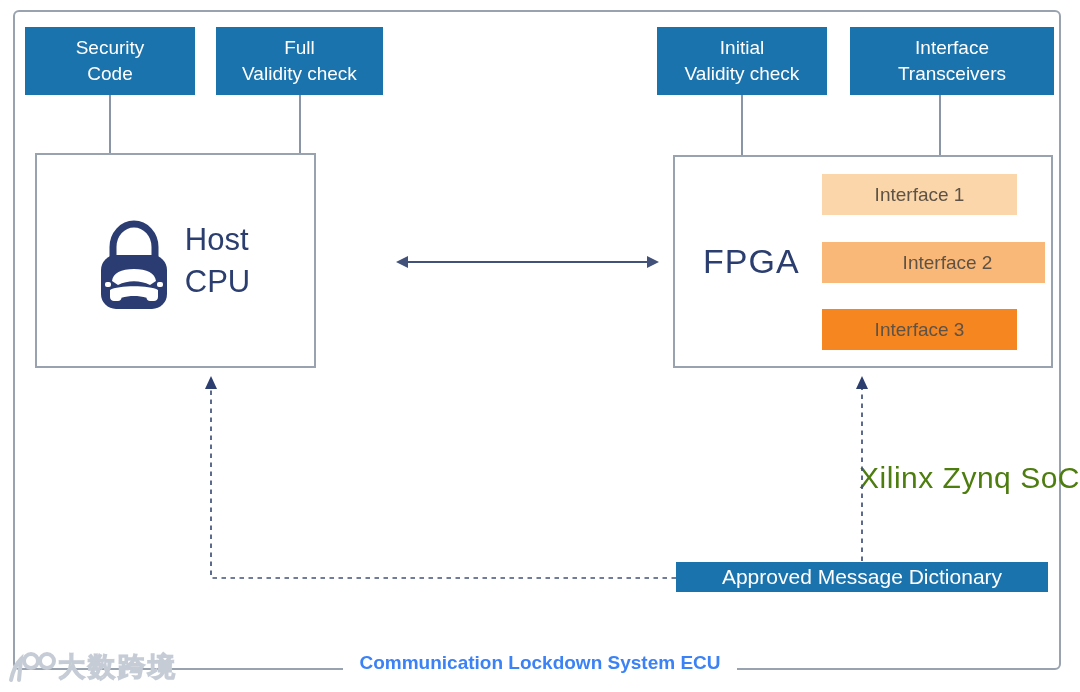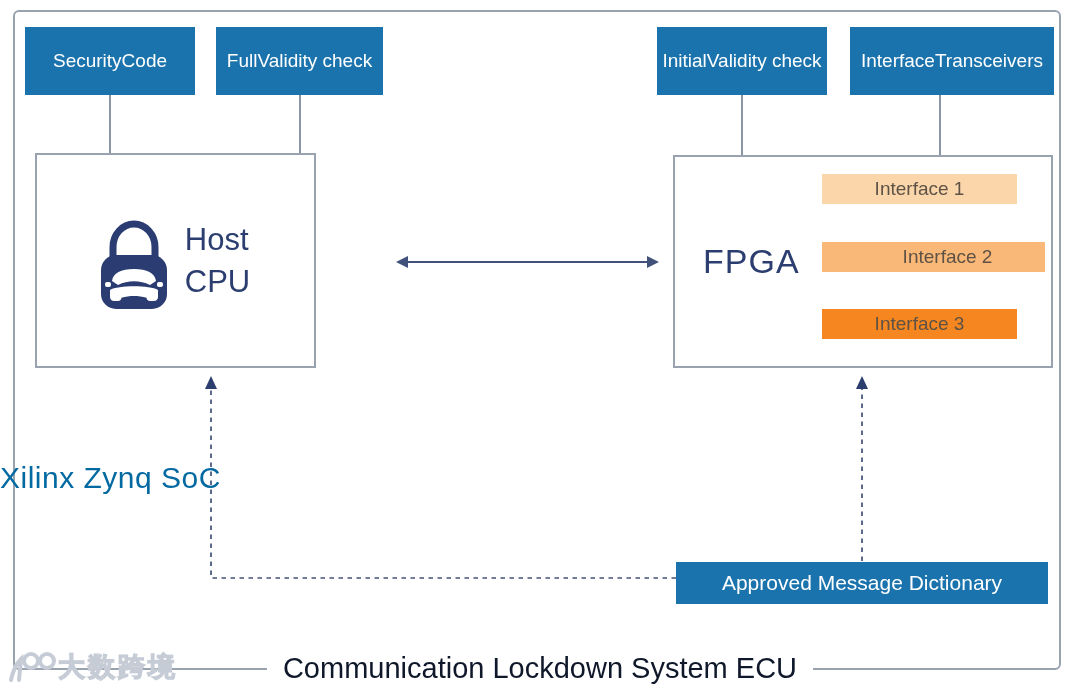--- a/index.html
+++ b/index.html
@@ -8,21 +8,21 @@
     font-family:"Liberation Sans",sans-serif;overflow:hidden;
   }
   
   .frame{
     position:absolute;left:13px;top:10px;width:1048px;height:660px;
     border:2px solid #99a3af;border-radius:6px;box-sizing:border-box;
   }
   
   .module{
     position:absolute;top:27px;height:68px;background:#1a73ad;color:#ffffff;
-    display:flex;justify-content:center;align-items:center;
+    display:flex;flex-direction:column;justify-content:center;align-items:center;
     font-size:19px;line-height:1.38;font-weight:500;text-align:center;box-sizing:border-box;
   }
   #mod-security{left:25px;width:170px;}
   #mod-fullvalidity{left:216px;width:167px;}
   #mod-initialvalidity{left:657px;width:170px;}
   #mod-transceivers{left:850px;width:204px;}
   
   .bigbox{
     position:absolute;background:#ffffff;border:2px solid #99a3af;box-sizing:border-box;
   }
@@ -30,44 +30,44 @@
     display:flex;justify-content:center;align-items:center;gap:18px;}
   #fpga-box{left:673px;top:155px;width:380px;height:213px;}
   .hostcpu-label{
     color:#2b3e6f;font-size:31px;line-height:1.35;font-weight:500;
   }
   #fpga-label{
     position:absolute;left:28px;top:0;height:100%;display:flex;align-items:center;
     color:#2b3e6f;font-size:34px;font-weight:500;letter-spacing:1px;
   }
   .iface{
-    position:absolute;left:147px;width:195px;height:30px;
+    position:absolute;left:147px;width:195px;height:41px;
     display:flex;justify-content:center;align-items:center;
     font-size:19px;color:#5d5245;font-weight:500;
   }
   #iface-1{top:17px;}
   #iface-2{top:85px;}
   #iface-3{top:152px;}
   
   #soc-label{
-    position:absolute;left:0;right:0;top:461px;text-align:left;
-    color:#0369a1;font-size:30px;font-weight:500;letter-spacing:0.5px;
+    position:absolute;left:0;right:0;top:461px;text-align:right;
+    color:#4d7c0f;font-size:30px;font-weight:500;letter-spacing:0.5px;
   }
   
   #dictionary-box{
-    position:absolute;left:676px;top:562px;width:372px;height:42px;background:#1a73ad;
+    position:absolute;left:676px;top:562px;width:372px;height:30px;background:#1a73ad;
     display:flex;justify-content:center;align-items:center;color:#ffffff;
     font-size:21px;font-weight:500;
   }
   
   #bottom-title{
     position:absolute;left:0;right:0;top:652px;text-align:center;z-index:2;
   }
   #bottom-title span{
-    background:#ffffff;padding:0 16px;color:#0f172a;font-size:29px;font-weight:400;
+    background:#ffffff;padding:0 16px;color:#3b82f6;font-size:19px;font-weight:700;
   }
   
   #overlay{position:absolute;left:0;top:0;z-index:1;pointer-events:none;}
   
   #watermark{
     position:absolute;left:4px;top:646px;z-index:3;display:flex;align-items:center;gap:2px;
   }
   #watermark .wm-text{
     font-size:27px;font-weight:bold;letter-spacing:3px;
     color:rgba(255,255,255,0.88);-webkit-text-stroke:1.2px #c6ccd6;

